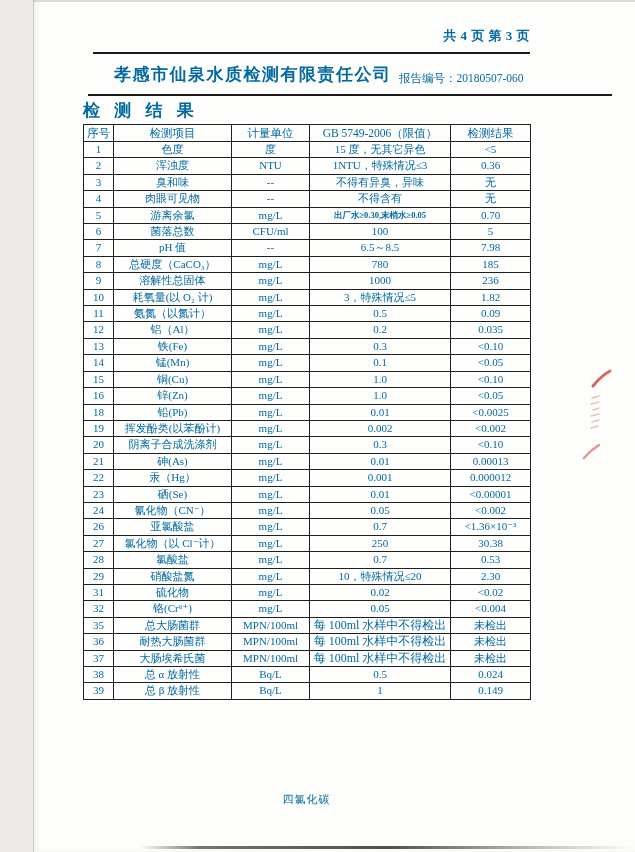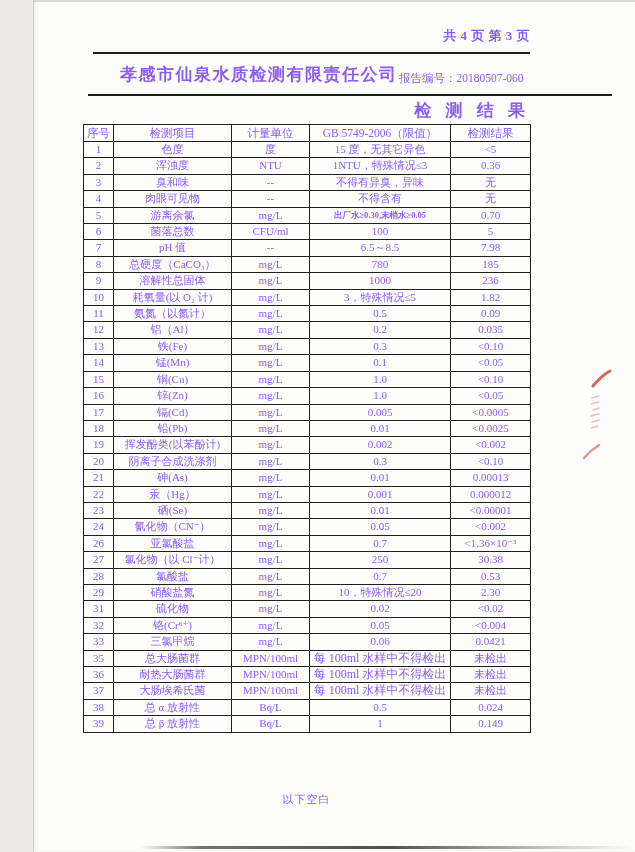--- a/index.html
+++ b/index.html
@@ -1,20 +1,20 @@
 <!DOCTYPE html>
 <html><head>
 <meta charset="utf-8">
 <style>
   html,body { margin:0; padding:0; }
   .scene {
     position:relative; width:635px; height:852px;
     background:#ecebe8; overflow:hidden;
     font-family:"Liberation Serif","DejaVu Serif",serif;
-    color:#8b5cf6;
+    color:#0369a1;
   }
   .paper {
     position:absolute; left:33px; top:0; width:602px; height:852px;
     background:#fdfdfc;
     border-left:1px solid #cfccc6;
     box-shadow: inset 3px 0 4px rgba(0,0,0,0.05);
   }
   .top-edge {
     position:absolute; left:33px; top:0; width:602px; height:2px;
     background:rgba(150,148,142,0.30);
@@ -22,37 +22,37 @@
   .page-indicator {
     position:absolute; top:27px; right:105px;
     font-size:13px; font-weight:bold; letter-spacing:0.5px;
     white-space:nowrap;
   }
   .rule-1 {
     position:absolute; top:52px; left:93px; width:437px; height:2px;
     background:#1c1c1c;
   }
   .company-name {
-    position:absolute; top:63px; left:120px;
+    position:absolute; top:63px; left:114px;
     font-family:"Liberation Sans","DejaVu Sans",sans-serif;
     font-size:17px; font-weight:bold; letter-spacing:1.5px;
     white-space:nowrap;
     text-align:center;
   }
   .report-no {
     position:absolute; top:71px; left:399px;
     font-size:11.5px; white-space:nowrap;
   }
   .rule-2 {
     position:absolute; top:94px; left:88px; width:524px; height:2px;
     background:#1c1c1c;
   }
   .doc-title {
     position:absolute; top:99px; left:83px; width:447px;
-    text-align:right; font-size:17px; font-weight:bold; letter-spacing:5px;
+    text-align:left; font-size:17px; font-weight:bold; letter-spacing:5px;
     white-space:nowrap;
   }
   table.results {
     position:absolute; left:83px; top:124px; width:447px;
     border-collapse:collapse; table-layout:fixed;
     border:1.5px solid #1f1f1f;
   }
   table.results th, table.results td {
     border:1px solid #1f1f1f;
     text-align:center; vertical-align:middle;
@@ -222,27 +222,20 @@
           <td>&lt;0.10</td>
         </tr>
         <tr>
           <td>16</td>
           <td>锌(Zn)</td>
           <td>mg/L</td>
           <td>1.0</td>
           <td>&lt;0.05</td>
         </tr>
         <tr>
-          <td>17</td>
-          <td>镉(Cd)</td>
-          <td>mg/L</td>
-          <td>0.005</td>
-          <td>&lt;0.0005</td>
-        </tr>
-        <tr>
           <td>18</td>
           <td>铅(Pb)</td>
           <td>mg/L</td>
           <td>0.01</td>
           <td>&lt;0.0025</td>
         </tr>
         <tr>
           <td>19</td>
           <td>挥发酚类(以苯酚计)</td>
           <td>mg/L</td>
@@ -318,27 +311,20 @@
           <td>mg/L</td>
           <td>0.02</td>
           <td>&lt;0.02</td>
         </tr>
         <tr>
           <td>32</td>
           <td>铬(Cr⁶⁺)</td>
           <td>mg/L</td>
           <td>0.05</td>
           <td>&lt;0.004</td>
-        </tr>
-        <tr>
-          <td>33</td>
-          <td>三氯甲烷</td>
-          <td>mg/L</td>
-          <td>0.06</td>
-          <td>0.0421</td>
         </tr>
         <tr>
           <td>35</td>
           <td>总大肠菌群</td>
           <td>MPN/100ml</td>
           <td class="lim-sm1">每 100ml 水样中不得检出</td>
           <td>未检出</td>
         </tr>
         <tr>
           <td>36</td>
@@ -364,21 +350,21 @@
         <tr>
           <td>39</td>
           <td>总 β 放射性</td>
           <td>Bq/L</td>
           <td>1</td>
           <td>0.149</td>
         </tr>
       </tbody>
   </table>
 
-  <div class="below-blank">以下空白</div>
+  <div class="below-blank">四氯化碳</div>
 
   <svg class="stamp" viewBox="0 0 57 120" xmlns="http://www.w3.org/2000/svg">
     <path d="M15,22 Q23,12 32,7" fill="none" stroke="#c5372f" stroke-width="3" stroke-linecap="round" opacity="0.75"></path>
     <g opacity="0.30" stroke="#c5372f" stroke-width="1.4" stroke-linecap="round">
       <path d="M14,34 l7,-2"></path>
         <path d="M13,40 l8,-2"></path>
         <path d="M15,46 l6,-2"></path>
       <path d="M13,52 l8,-2"></path>
         <path d="M14,58 l7,-2"></path>
         <path d="M13,64 l7,-2"></path>

